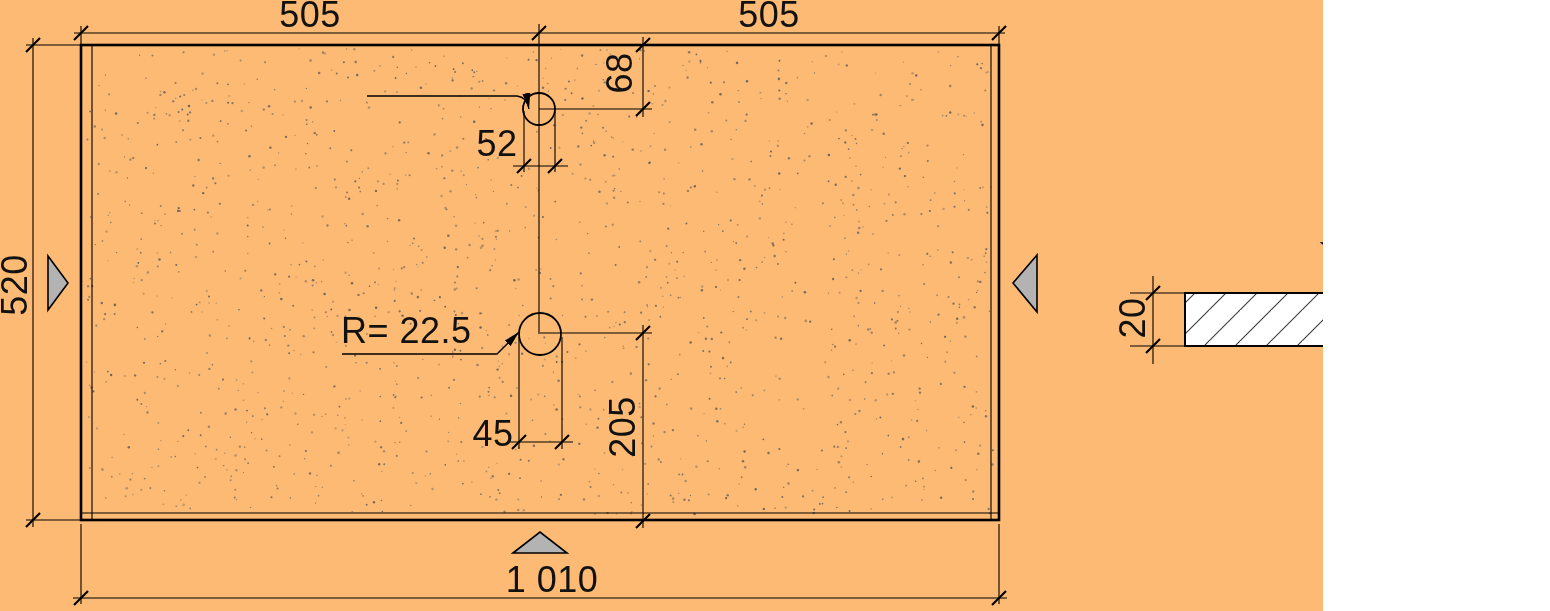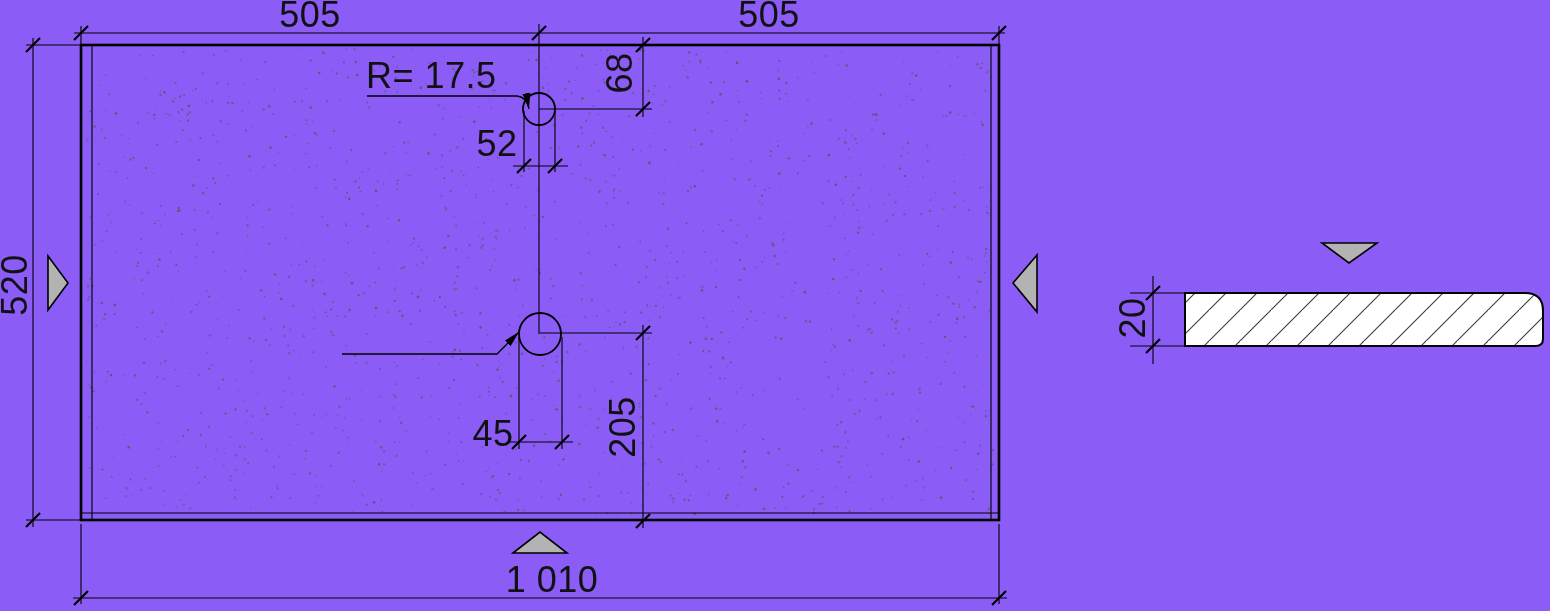--- a/index.html
+++ b/index.html
@@ -1,19 +1,19 @@
 <!DOCTYPE html>
 <html><head>
 <meta charset="utf-8">
 <style>
   html,body{margin:0;padding:0;background:#fff;}
   .canvas{
     position:relative;
-    width:1550px;height:611px;
-    background:#8b5cf6;
+    width:1323px;height:611px;
+    background:#fdba74;
     font-family:"Liberation Sans", sans-serif;
     overflow:hidden;
   }
   .canvas svg{position:absolute;left:0;top:0;}
   .dim-label{
     position:absolute;
     font-size:36px;
     line-height:1;
     color:#111;
     white-space:nowrap;
@@ -1612,21 +1612,21 @@
       <path d="M513,553 L540,532 L567,553 Z"></path>
       <path d="M1322,243 L1377,243 L1349,263 Z"></path>
     </g>
   </svg>
 
   <div class="dim-label h-center" style="left:310px;top:-3px;">505</div>
   <div class="dim-label h-center" style="left:769px;top:-3px;">505</div>
   <div class="dim-label v-label" style="left:15px;top:285px;">520</div>
   <div class="dim-label h-center" style="left:552px;top:562px;">1 010</div>
 
-  <div class="dim-label" style="left:366px;top:58px;">R= 17.5</div>
   <div class="dim-label v-label" style="left:620px;top:73px;">68</div>
   <div class="dim-label h-center" style="left:497px;top:126px;">52</div>
 
+  <div class="dim-label" style="left:341px;top:313px;">R= 22.5</div>
   <div class="dim-label h-center" style="left:493px;top:404px;margin-top:12px;">45</div>
   <div class="dim-label v-label" style="left:623px;top:427px;">205</div>
 
   <div class="dim-label v-label" style="left:1133px;top:318px;">20</div>
 </div>
 
 </body></html>

